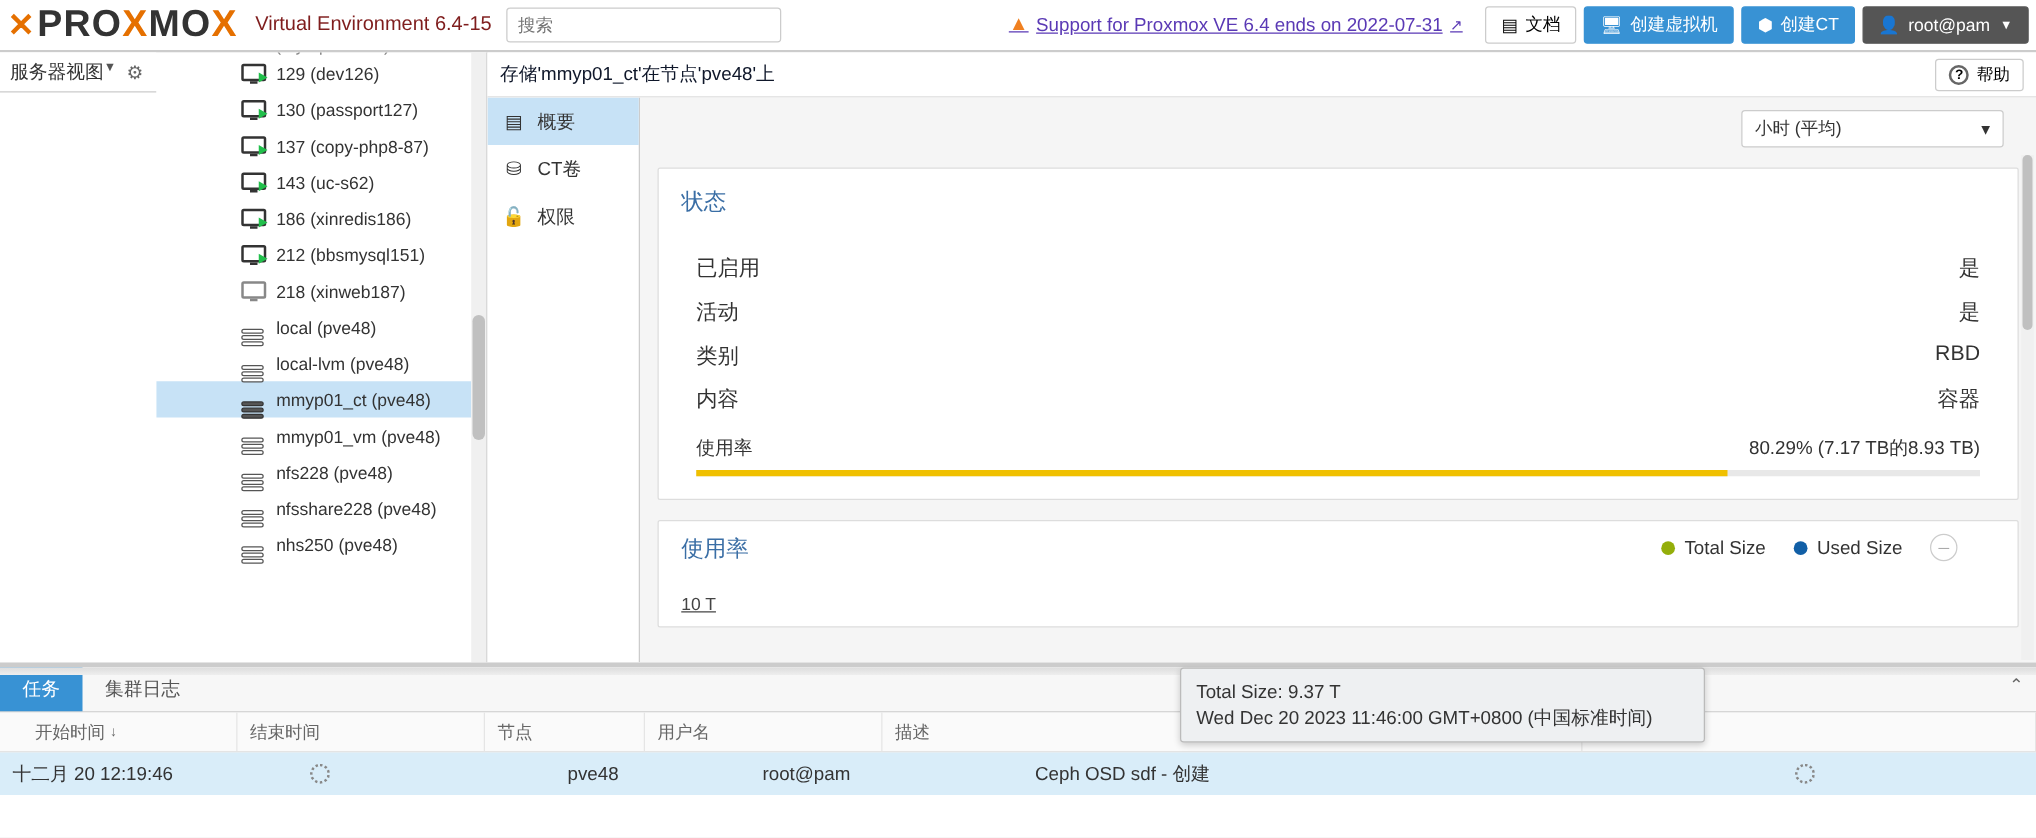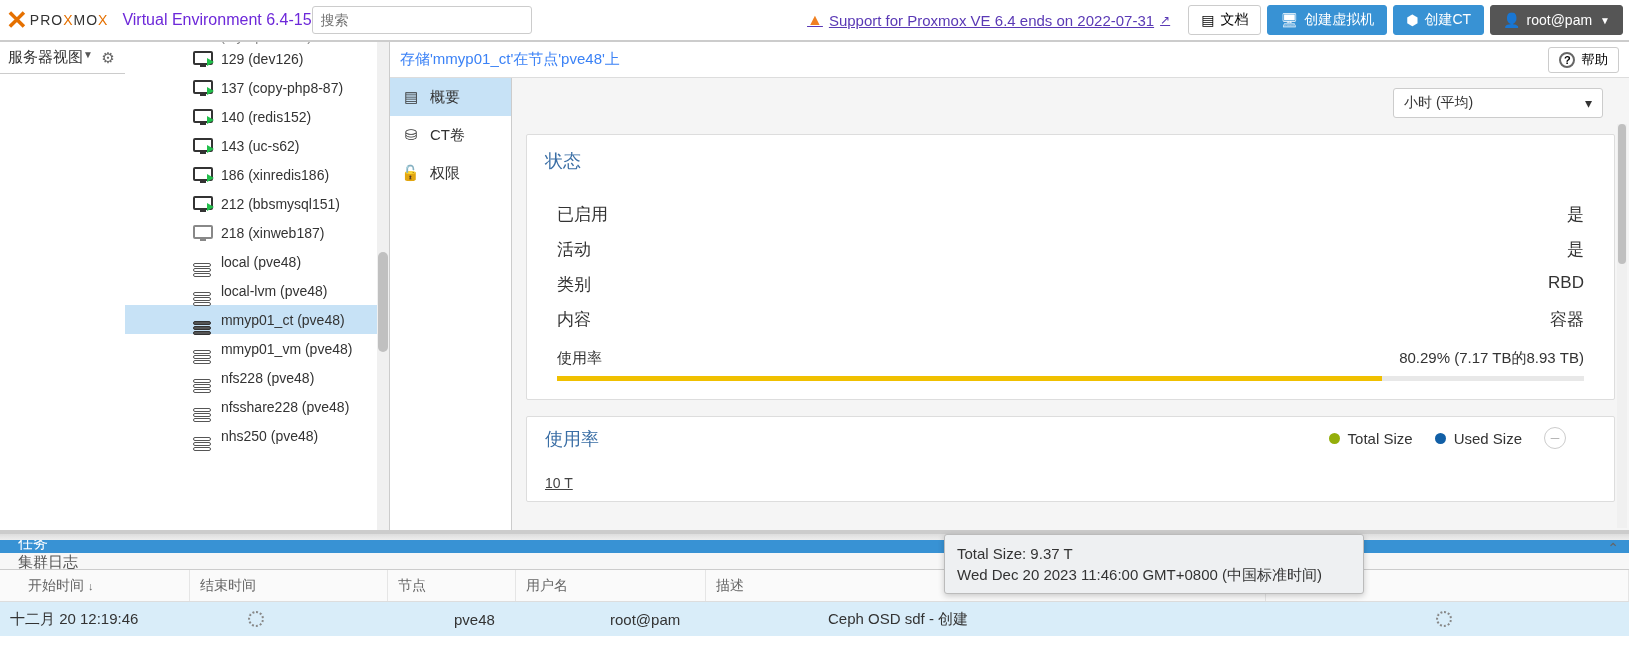--- a/index.html
+++ b/index.html
@@ -2,24 +2,24 @@
 <html><head>
 <meta charset="utf-8">
 <style>
 * { margin: 0; padding: 0; box-sizing: border-box; font-family: "Helvetica Neue", Arial, sans-serif; }
 body { width: 1629px; height: 670px; background: #f5f5f5; overflow: hidden; font-size: 14px; color: #333; position: relative; }
 
 
 .header { display: flex; align-items: center; height: 42px; background: #fff; border-bottom: 2px solid #ccc; padding: 0 6px; }
 .logo { display: flex; align-items: center; margin-right: 8px; }
 .logo-x { font-weight: 900; font-size: 26px; color: #e57000; margin-right: 2px; }
-.logo-text { font-weight: 400; font-size: 14px; letter-spacing: 1px; color: #333; }
+.logo-text { font-weight: 700; font-size: 30px; letter-spacing: 1px; color: #333; }
 .logo-text .orange { color: #e57000; }
-.version { font-size: 16px; color: #6d28d9; margin-left: 6px; }
-.search-box { margin-left: 0; width: 220px; height: 28px; border: 1px solid #ccc; padding: 0 8px; border-radius: 3px; background: #fff; font-size: 14px; }
+.version { font-size: 16px; color: #7f1d1d; margin-left: 6px; }
+.search-box { margin-left: 12px; width: 220px; height: 28px; border: 1px solid #ccc; padding: 0 8px; border-radius: 3px; background: #fff; font-size: 14px; }
 .header-spacer { flex: 1; }
 .support-link { color: #5a39b5; text-decoration: underline; display: flex; align-items: center; gap: 6px; font-size: 15px; margin-right: 12px; }
 .warn-icon { color: #f08020; font-size: 16px; }
 .ext-icon { font-size: 12px; }
 .btn { display: inline-flex; align-items: center; gap: 6px; height: 30px; padding: 0 12px; border-radius: 3px; font-size: 14px; cursor: pointer; border: 1px solid #ccc; background: #fff; margin-left: 6px; }
 .btn.blue { background: #3892d4; border-color: #3892d4; color: #fff; }
 .btn.dark { background: #555; border-color: #555; color: #fff; }
 .down-caret { margin-left: 2px; font-size: 10px; }
 
 
@@ -42,21 +42,21 @@
 .storage-icon { display: inline-flex; flex-direction: column; gap: 1px; }
 .storage-icon span { display: block; width: 18px; height: 4px; border: 1.5px solid #333; border-radius: 3px; }
 .storage-full span { background: #555; border-color: #333;}
 .storage-empty span { background: #fff; border-color: #555;}
 .tree-scrollbar { position: absolute; right: 0; top: 0; bottom: 0; width: 12px; background: #f0f0f0; }
 .tree-thumb { position: absolute; right: 1px; width: 10px; background: #c0c0c0; border-radius: 5px; top: 210px; height: 100px; }
 
 
 .main-panel { position: absolute; top: 42px; left: 390px; right: 0; bottom: 140px; background: #f5f5f5; display: flex; flex-direction: column; }
 .content-header { display: flex; align-items: center; justify-content: space-between; height: 36px; padding: 0 10px; border-bottom: 1px solid #ddd; background: #fff; }
-.content-title { font-size: 15px; color: #3b82f6; }
+.content-title { font-size: 15px; color: #0f172a; }
 .help-btn { display: inline-flex; align-items: center; gap: 6px; border: 1px solid #ccc; padding: 3px 10px; border-radius: 3px; background: #fff; }
 .help-btn .q { display: inline-flex; width: 16px; height: 16px; border: 2px solid #666; border-radius: 50%; align-items: center; justify-content: center; font-size: 11px; font-weight: bold; }
 
 .content-body { flex: 1; display: flex; overflow: hidden; }
 .subnav { width: 122px; border-right: 1px solid #ccc; background: #fff; }
 .subnav-item { display: flex; align-items: center; gap: 10px; height: 38px; padding: 0 12px; cursor: pointer; font-size: 15px; }
 .subnav-item.active { background: #c7e2f6; }
 .subnav-icon { width: 18px; display: inline-flex; justify-content: center; color: #333;}
 
 .detail-area { flex: 1; padding: 10px 14px; overflow: hidden; position: relative; background: #f5f5f5; }
@@ -78,21 +78,21 @@
 .gear-circle { width: 22px; height: 22px; border: 1px solid #ccc; border-radius: 50%; display: inline-flex; align-items: center; justify-content: center; color: #aaa; font-size: 12px; }
 .y-tick { font-size: 14px; color: #444; margin-top: 10px; text-decoration: underline; }
 .detail-scroll { position: absolute; right: 2px; top: 46px; bottom: 2px; width: 10px; background: #f0f0f0; }
 .detail-thumb { position: absolute; width: 8px; left: 1px; top: 0; height: 140px; background: #c0c0c0; border-radius: 4px; }
 
 
 .tooltip { position: absolute; left: 944px; top: 534px; width: 420px; background: #eef0f2; border: 1px solid #bbb; border-radius: 3px; padding: 8px 12px; font-size: 15px; box-shadow: 0 2px 6px rgba(0,0,0,0.2); z-index: 50; line-height: 1.4;}
 
 
 .task-panel { position: absolute; left: 0; right: 0; bottom: 0; height: 140px; background: #fff; border-top: 4px solid #ccc; display: flex; flex-direction: column; }
-.task-tabs { display: flex; height: 36px; border-bottom: 1px solid #ccc; align-items: stretch; background: #f7f7f7; flex-direction: column;}
+.task-tabs { display: flex; height: 36px; border-bottom: 1px solid #ccc; align-items: stretch; background: #f7f7f7;}
 .task-tab { padding: 0 18px; display: flex; align-items: center; font-size: 15px; cursor: pointer; color: #555; }
 .task-tab.active { background: #3892d4; color: #fff; }
 .task-headers { display: flex; height: 32px; border-bottom: 1px solid #ddd; background: #fafafa; }
 .th { display: flex; align-items: center; padding: 0 10px; border-right: 1px solid #e5e5e5; color: #666; font-size: 14px; }
 .th .sort { margin-left: 4px; font-size: 11px; }
 .c1 { width: 190px; padding-left: 28px; } .c2 { width: 198px; } .c3 { width: 128px; } .c4 { width: 190px; } .c5 { width: 560px; } .c6 { flex: 1; }
 .task-row { display: flex; height: 34px; align-items: center; background: #d9edf9; gap: 28px; }
 .td { padding: 0 10px; font-size: 15px; display: flex; align-items: center;}
 .spinner { width: 16px; height: 16px; border: 2px dotted #888; border-radius: 50%; display: inline-block; margin-left: 20px;}
 
@@ -144,25 +144,25 @@
   </div>
   <div class="tree-scroll">
     <div class="tree-items" id="tree-items">
         <div class="tree-item cut">127 (mysqltest175)</div>
         <div class="tree-item">
           <span class="node-icon"><span class="vm-icon vm-running"></span></span>
           <span>129 (dev126)</span>
         </div>
         <div class="tree-item">
           <span class="node-icon"><span class="vm-icon vm-running"></span></span>
+          <span>130 (passport127)</span>
+        </div>
+        <div class="tree-item">
+          <span class="node-icon"><span class="vm-icon vm-running"></span></span>
           <span>137 (copy-php8-87)</span>
-        </div>
-        <div class="tree-item">
-          <span class="node-icon"><span class="vm-icon vm-running"></span></span>
-          <span>140 (redis152)</span>
         </div>
         <div class="tree-item">
           <span class="node-icon"><span class="vm-icon vm-running"></span></span>
           <span>143 (uc-s62)</span>
         </div>
         <div class="tree-item">
           <span class="node-icon"><span class="vm-icon vm-running"></span></span>
           <span>186 (xinredis186)</span>
         </div>
         <div class="tree-item">

